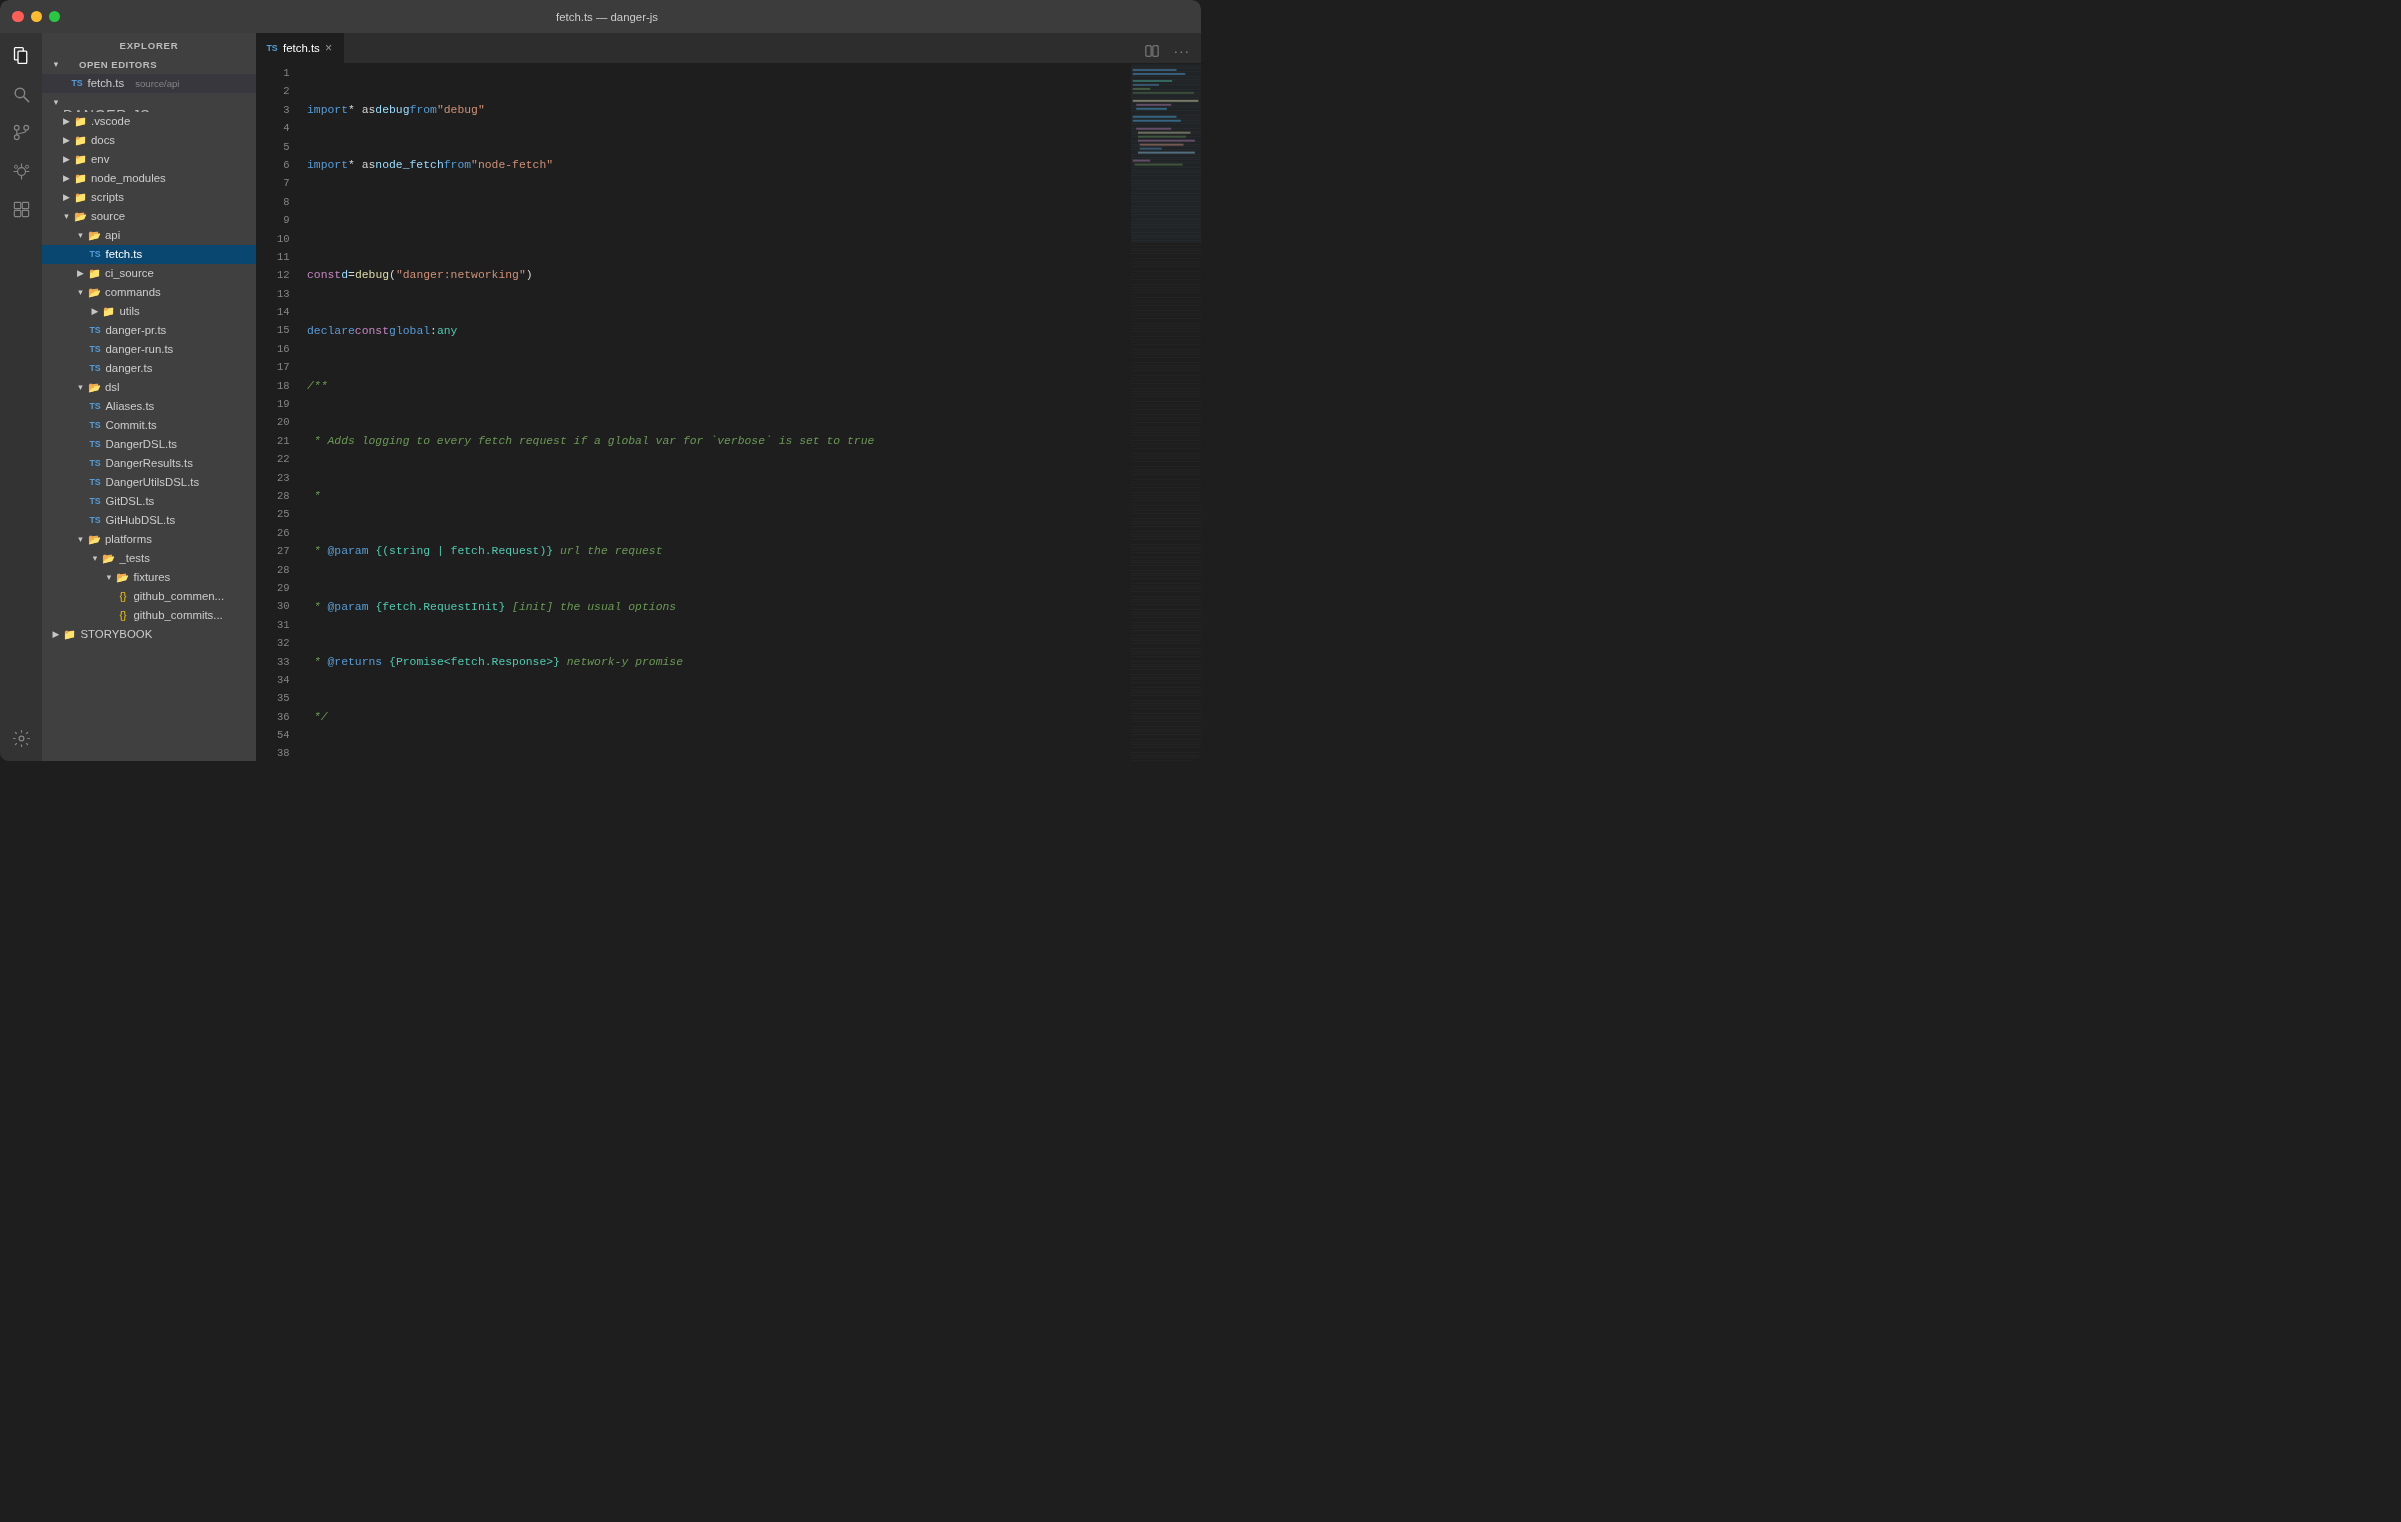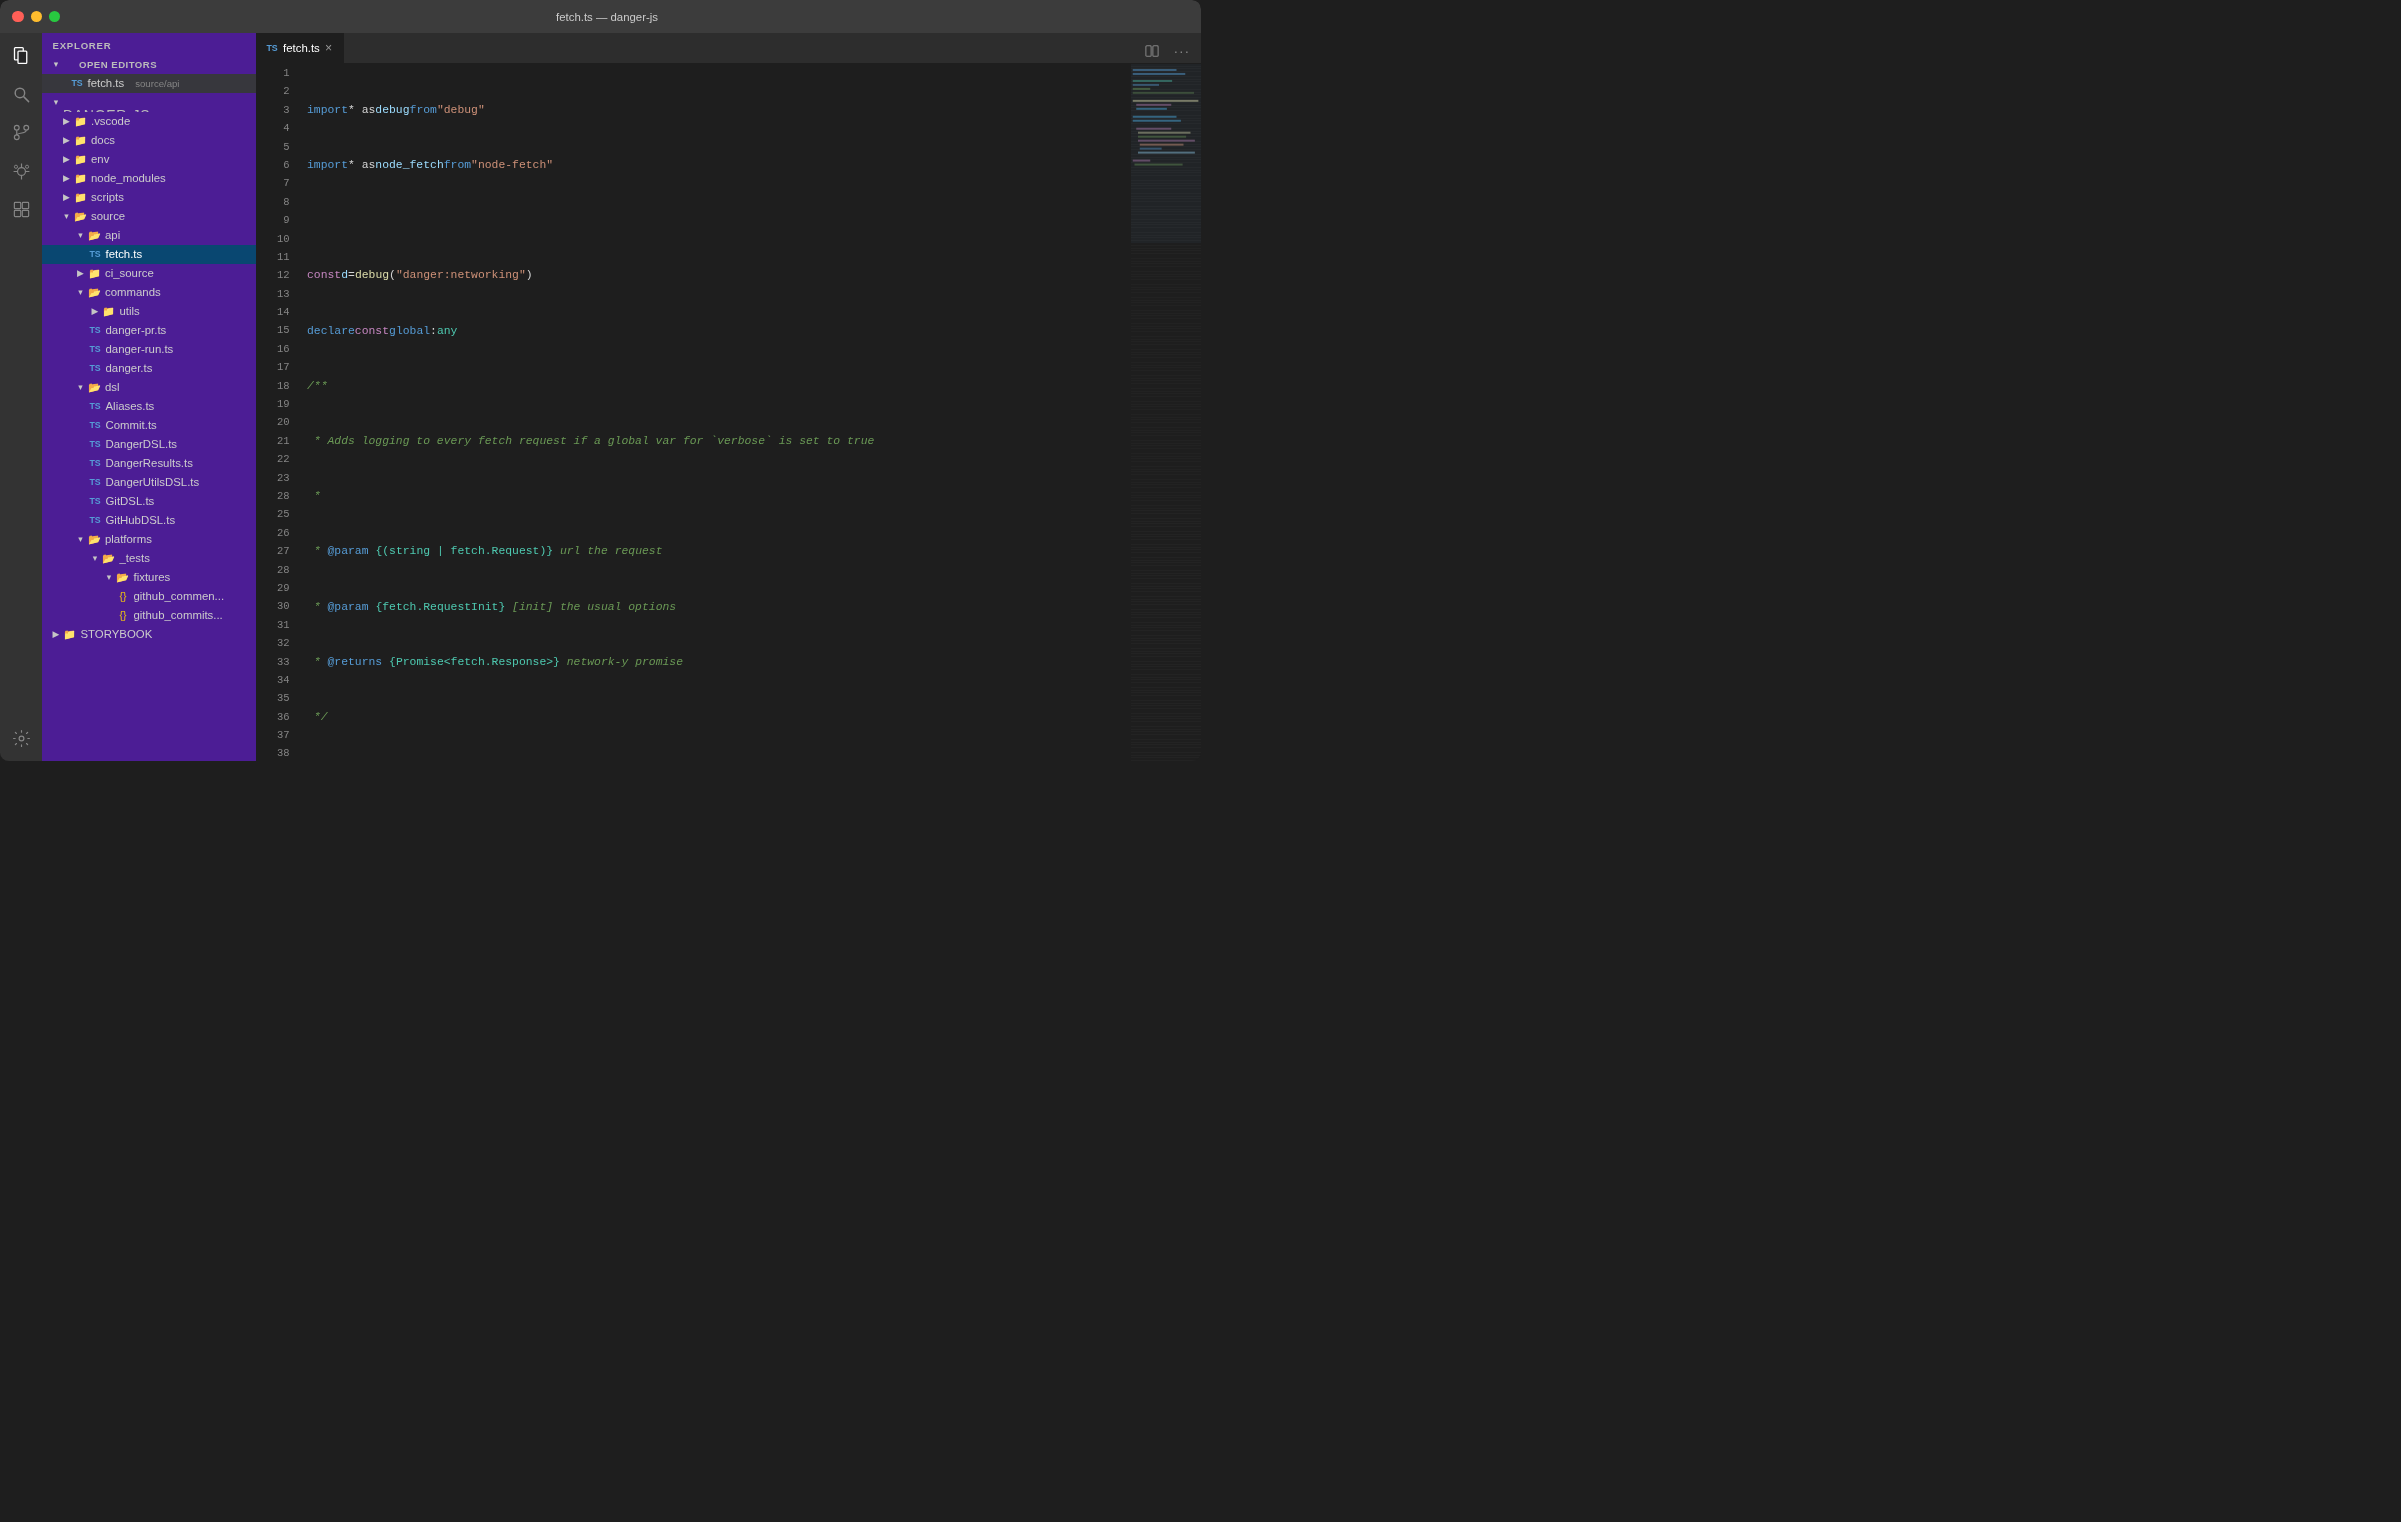--- a/index.html
+++ b/index.html
@@ -74,26 +74,27 @@
       color: #ffffff;
     }
     .activity-bar-bottom {
       margin-top: auto;
       margin-bottom: 7px;
     }
 
     
     .sidebar {
       width: 214px;
-      background: #4c1d95;
+      background: #404040;
       flex-shrink: 0;
       overflow-y: auto;
       overflow-x: hidden;
       font-size: 11.4px;
       color: #cccccc;
+      text-align: center;
     }
     .sidebar::-webkit-scrollbar { width: 5.3px; }
     .sidebar::-webkit-scrollbar-thumb { background: #555; border-radius: 2.6px; }
 
     .sidebar-section-header {
       padding: 7px 10.5px 3.5px 10.5px;
       font-size: 9.6px;
       font-weight: 700;
       letter-spacing: 0.08em;
       color: #bbbbbb;
@@ -600,21 +601,21 @@
         <div class="line-num">27</div>
         <div class="line-num">28</div>
         <div class="line-num">29</div>
         <div class="line-num">30</div>
         <div class="line-num">31</div>
         <div class="line-num">32</div>
         <div class="line-num">33</div>
         <div class="line-num">34</div>
         <div class="line-num">35</div>
         <div class="line-num">36</div>
-        <div class="line-num">37</div>
+        <div class="line-num">54</div>
         <div class="line-num">38</div>
       </div>
 
       <div class="code-content">
         <div class="code-line"><span class="kw">import</span> <span class="op">* as</span> <span class="param">debug</span> <span class="kw">from</span> <span class="str">"debug"</span></div>
         <div class="code-line"><span class="kw">import</span> <span class="op">* as</span> <span class="param">node_fetch</span> <span class="kw">from</span> <span class="str">"node-fetch"</span></div>
         <div class="code-line">&nbsp;</div>
         <div class="code-line"><span class="kw2">const</span> <span class="param">d</span> <span class="op">=</span> <span class="fn">debug</span><span class="op">(</span><span class="str">"danger:networking"</span><span class="op">)</span></div>
         <div class="code-line"><span class="kw">declare</span> <span class="kw2">const</span> <span class="kw">global</span><span class="op">:</span> <span class="type">any</span></div>
         <div class="code-line"><span class="comment">/**</span></div>

